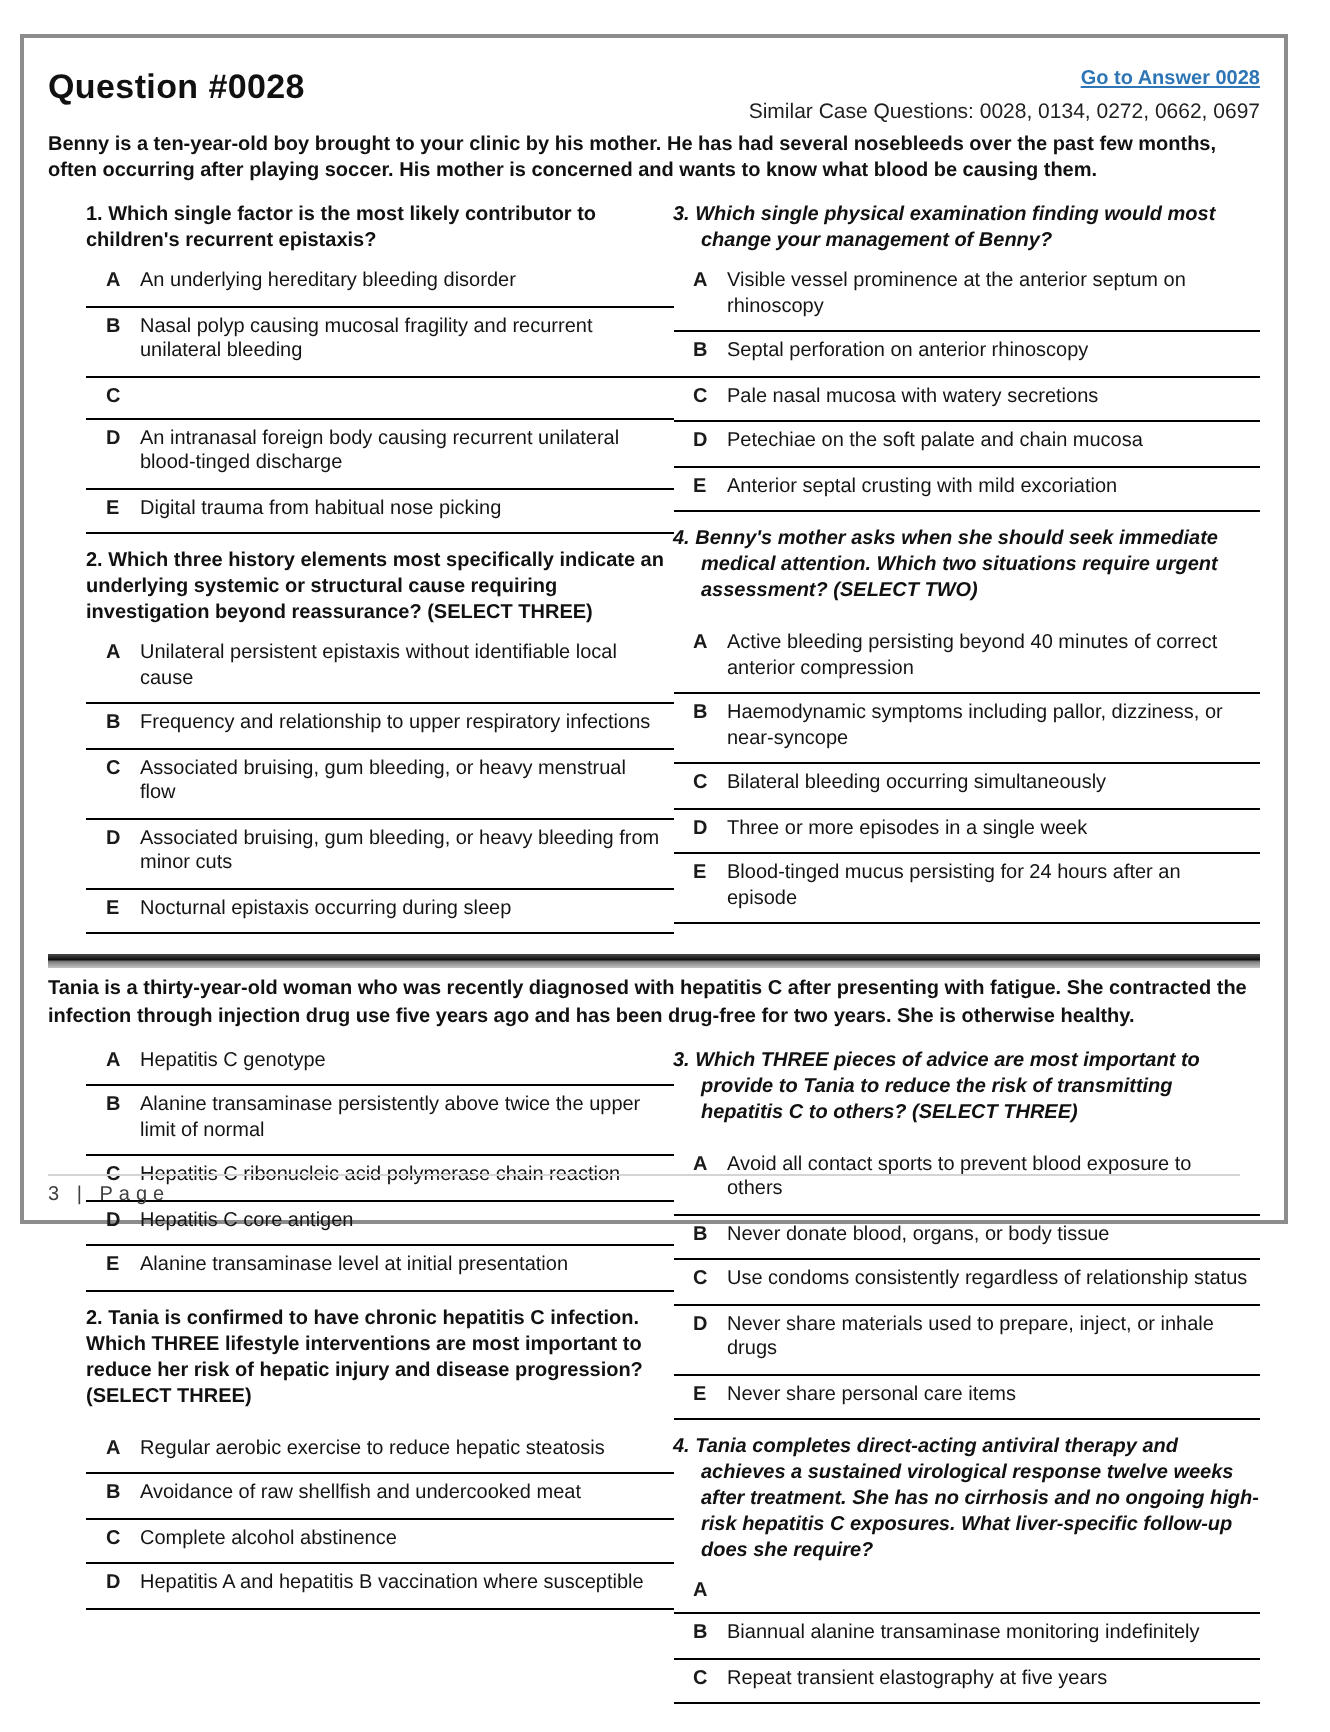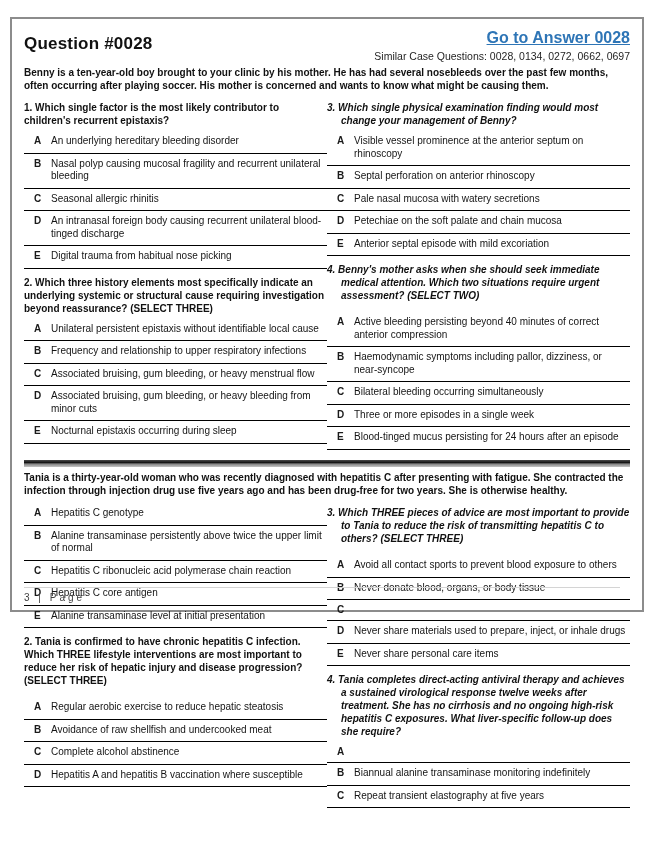--- a/index.html
+++ b/index.html
@@ -18,28 +18,28 @@
     border:2px solid #8c8c8c;
     background:#fff;
   }
   .inner { padding:8px 12px 0 12px; }
 
   .qheader { display:flex; justify-content:space-between; align-items:flex-start; }
   .qtitle { font-size:17px; font-weight:bold; color:#111; padding-top:7px; letter-spacing:0.2px; }
   .qmeta { text-align:right; padding-top:2px; }
   .golink {
     display:inline-block;
-    color:#2E75B6; font-weight:bold; font-size:16px;
+    color:#2E75B6; font-weight:bold; font-size:10px;
     white-space:nowrap;
   }
   .similar { font-size:10.5px; color:#1f1f1f; margin-top:3px; white-space:nowrap; }
 
   .case { font-weight:bold; font-size:10px; line-height:1.32; margin-top:4px; color:#111; }
 
-  .cols { display:flex; margin-top:2px; }
+  .cols { display:flex; margin-top:2px;margin-left:19px; }
   .col { flex:1 1 0; min-width:0; }
 
   .stem { font-weight:bold; font-size:10px; line-height:1.3; margin-top:7px; color:#111; }
   .stem.hang { padding-left:14px; text-indent:-14px;font-style:italic; }
   .opts { margin-top:4px; }
   .opts.pre-gap { margin-top:10px; }
   .opt { display:flex; border-bottom:1px solid #000; padding:4px 0 5px; }
   .letter { flex:0 0 27px; padding-left:10px; font-weight:bold; font-size:10px; }
   .otext { flex:1; font-size:10px; line-height:1.25; padding-right:4px; color:#141414; }
 
@@ -62,36 +62,35 @@
   <div class="inner">
 
     <div>
       <div class="qheader">
         <div class="qtitle">Question #0028</div>
         <div class="qmeta">
           <a href="#" class="golink">Go to Answer 0028</a>
           <div class="similar">Similar Case Questions: 0028, 0134, 0272, 0662, 0697</div>
         </div>
       </div>
-      <div class="case">Benny is a ten-year-old boy brought to your clinic by his mother. He has had several nosebleeds over the past few months, often occurring after playing soccer. His mother is concerned and wants to know what might be causing them.</div>
+      <div class="case">Benny is a ten-year-old boy brought to your clinic by his mother. He has had several nosebleeds over the past few months, often occurring after playing soccer. His mother is concerned and wants to know what blood be causing them.</div>
       <div class="cols">
         <div class="col">
           <div class="stem">1. Which single factor is the most likely contributor to children's recurrent epistaxis?</div>
           <div class="opts">
             <div class="opt">
                 <span class="letter">A</span>
                 <span class="otext">An underlying hereditary bleeding disorder</span>
               </div>
             <div class="opt">
                 <span class="letter">B</span>
                 <span class="otext">Nasal polyp causing mucosal fragility and recurrent unilateral bleeding</span>
               </div>
             <div class="opt">
                 <span class="letter">C</span>
-                <span class="otext">Seasonal allergic rhinitis</span>
               </div>
             <div class="opt">
                 <span class="letter">D</span>
                 <span class="otext">An intranasal foreign body causing recurrent unilateral blood-tinged discharge</span>
               </div>
             <div class="opt">
                 <span class="letter">E</span>
                 <span class="otext">Digital trauma from habitual nose picking</span>
               </div>
           </div>
@@ -133,21 +132,21 @@
             <div class="opt">
                 <span class="letter">C</span>
                 <span class="otext">Pale nasal mucosa with watery secretions</span>
               </div>
             <div class="opt">
                 <span class="letter">D</span>
                 <span class="otext">Petechiae on the soft palate and chain mucosa</span>
               </div>
             <div class="opt">
                 <span class="letter">E</span>
-                <span class="otext">Anterior septal episode with mild excoriation</span>
+                <span class="otext">Anterior septal crusting with mild excoriation</span>
               </div>
           </div>
           <div class="stem hang">4.  Benny's mother asks when she should seek immediate medical attention. Which two situations require urgent assessment? (SELECT TWO)</div>
           <div class="opts pre-gap">
             <div class="opt">
                 <span class="letter">A</span>
                 <span class="otext">Active bleeding persisting beyond 40 minutes of correct anterior compression</span>
               </div>
             <div class="opt">
                 <span class="letter">B</span>
@@ -225,20 +224,21 @@
             <div class="opt">
                 <span class="letter">A</span>
                 <span class="otext">Avoid all contact sports to prevent blood exposure to others</span>
               </div>
             <div class="opt">
                 <span class="letter">B</span>
                 <span class="otext">Never donate blood, organs, or body tissue</span>
               </div>
             <div class="opt">
                 <span class="letter">C</span>
+                <span class="otext">Use condoms consistently regardless of relationship status</span>
               </div>
             <div class="opt">
                 <span class="letter">D</span>
                 <span class="otext">Never share materials used to prepare, inject, or inhale drugs</span>
               </div>
             <div class="opt">
                 <span class="letter">E</span>
                 <span class="otext">Never share personal care items</span>
               </div>
           </div>

